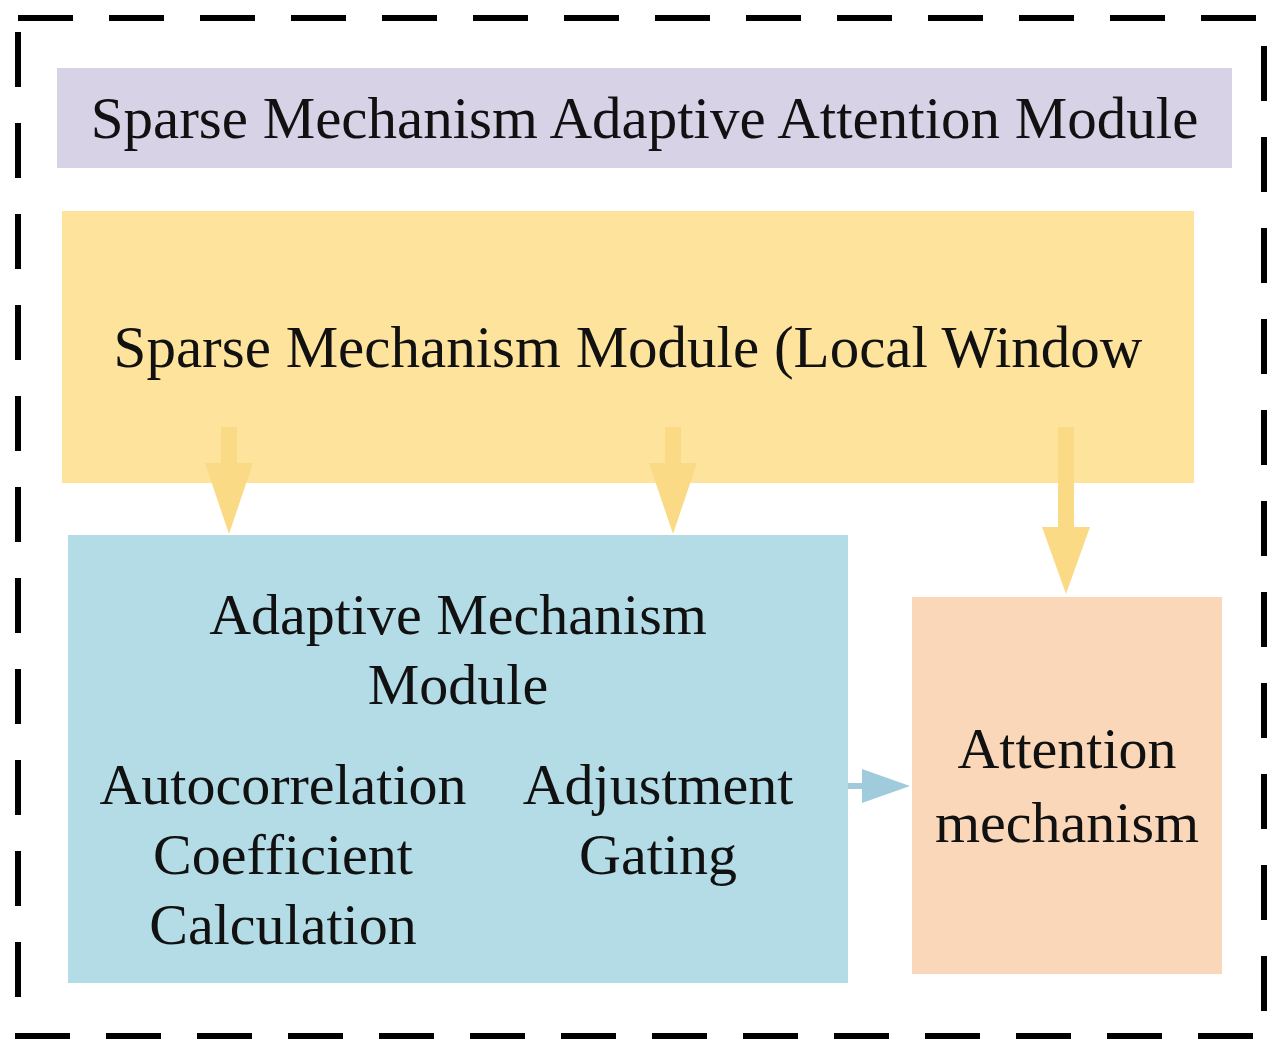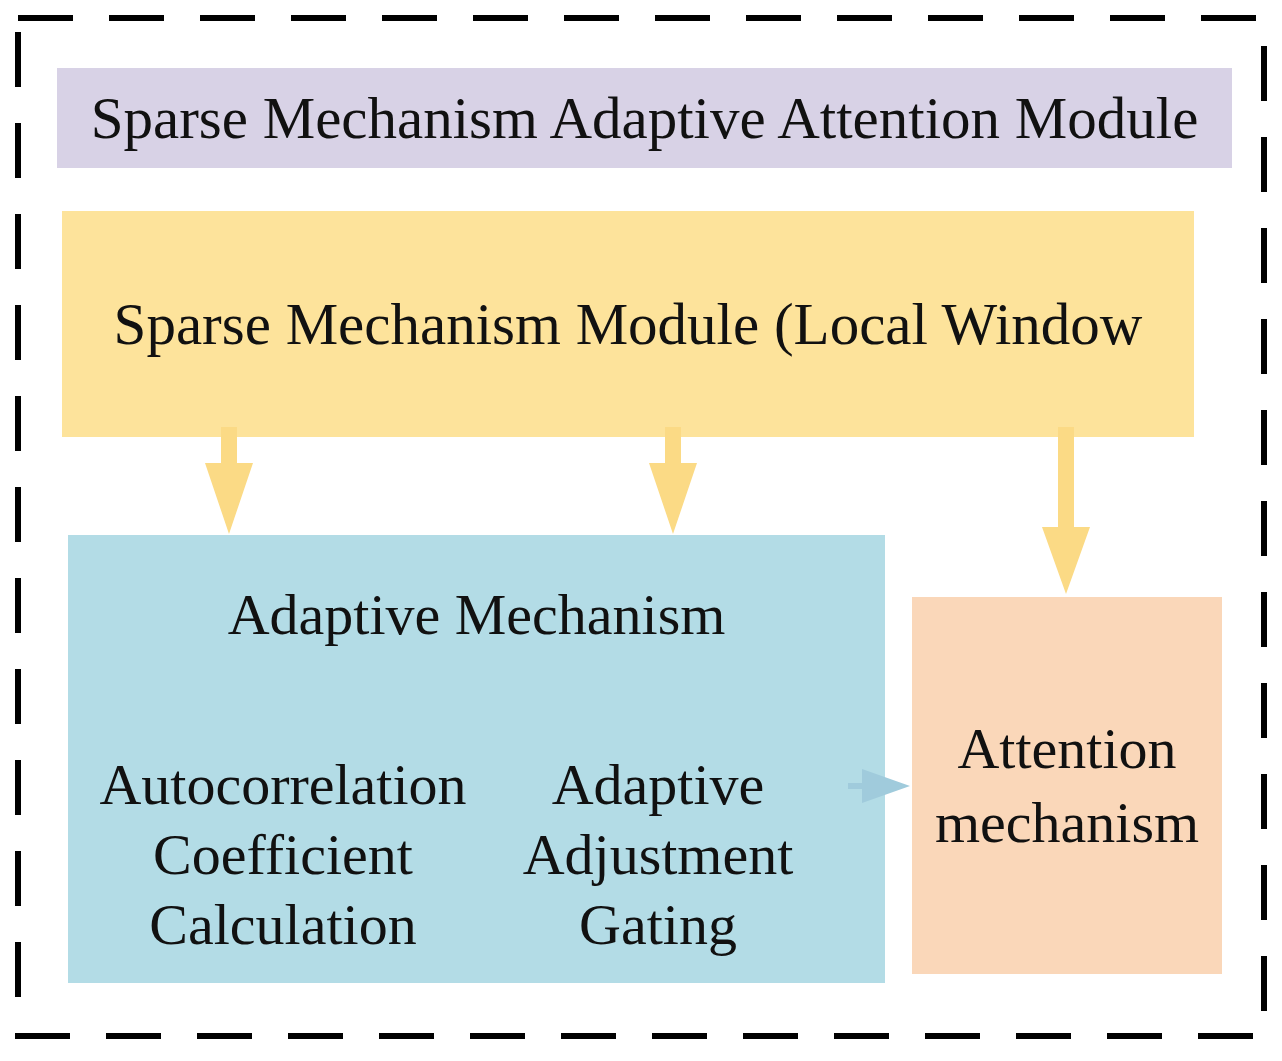--- a/index.html
+++ b/index.html
@@ -31,29 +31,28 @@
     display:flex;flex-direction:column;
     align-items:center;justify-content:center;
     text-align:center;
   }
   .header-box{
     left:57px;top:68px;width:1175px;height:100px;
     background:var(--header-bg,#D8D2E6);
     font-size:59px;line-height:100px;white-space:nowrap;
   }
   .sparse-box{
-    left:62px;top:211px;width:1132px;height:226px;
+    left:62px;top:211px;width:1132px;height:272px;
     background:var(--sparse-bg,#FDE39B);
     font-size:59px;line-height:72px;white-space:nowrap;
   }
   .adaptive-box{
     left:68px;top:535px;width:780px;height:448px;
     background:var(--adaptive-bg,#B3DCE6);
     display:block;
-    padding-left:37px;
   }
   .adaptive-title{
     position:absolute;left:0;top:45px;width:100%;
     font-size:58px;line-height:70px;text-align:center;white-space:nowrap;
   }
   .sub-col{
     position:absolute;top:208px;
     font-size:58px;line-height:70px;text-align:center;white-space:nowrap;margin-top:7px;
   }
   .sub-col-left{left:0;width:430px;}
@@ -82,28 +81,28 @@
     <span class="line">Sparse Mechanism Adaptive Attention Module</span>
   </div>
 
   <div class="box sparse-box">
     <span class="line">Sparse Mechanism Module (Local Window</span>
   </div>
 
   <div class="box adaptive-box">
     <div class="adaptive-title">
       <span class="line">Adaptive Mechanism</span>
+      <span class="line">Module</span>
     </div>
     <div class="sub-col sub-col-left">
       <span class="line">Autocorrelation</span>
       <span class="line">Coefficient</span>
       <span class="line">Calculation</span>
     </div>
     <div class="sub-col sub-col-right">
-      <span class="line">Adaptive</span>
       <span class="line">Adjustment</span>
       <span class="line">Gating</span>
     </div>
   </div>
 
   <div class="box attention-box">
     <span class="line">Attention</span>
     <span class="line">mechanism</span>
   </div>
 

